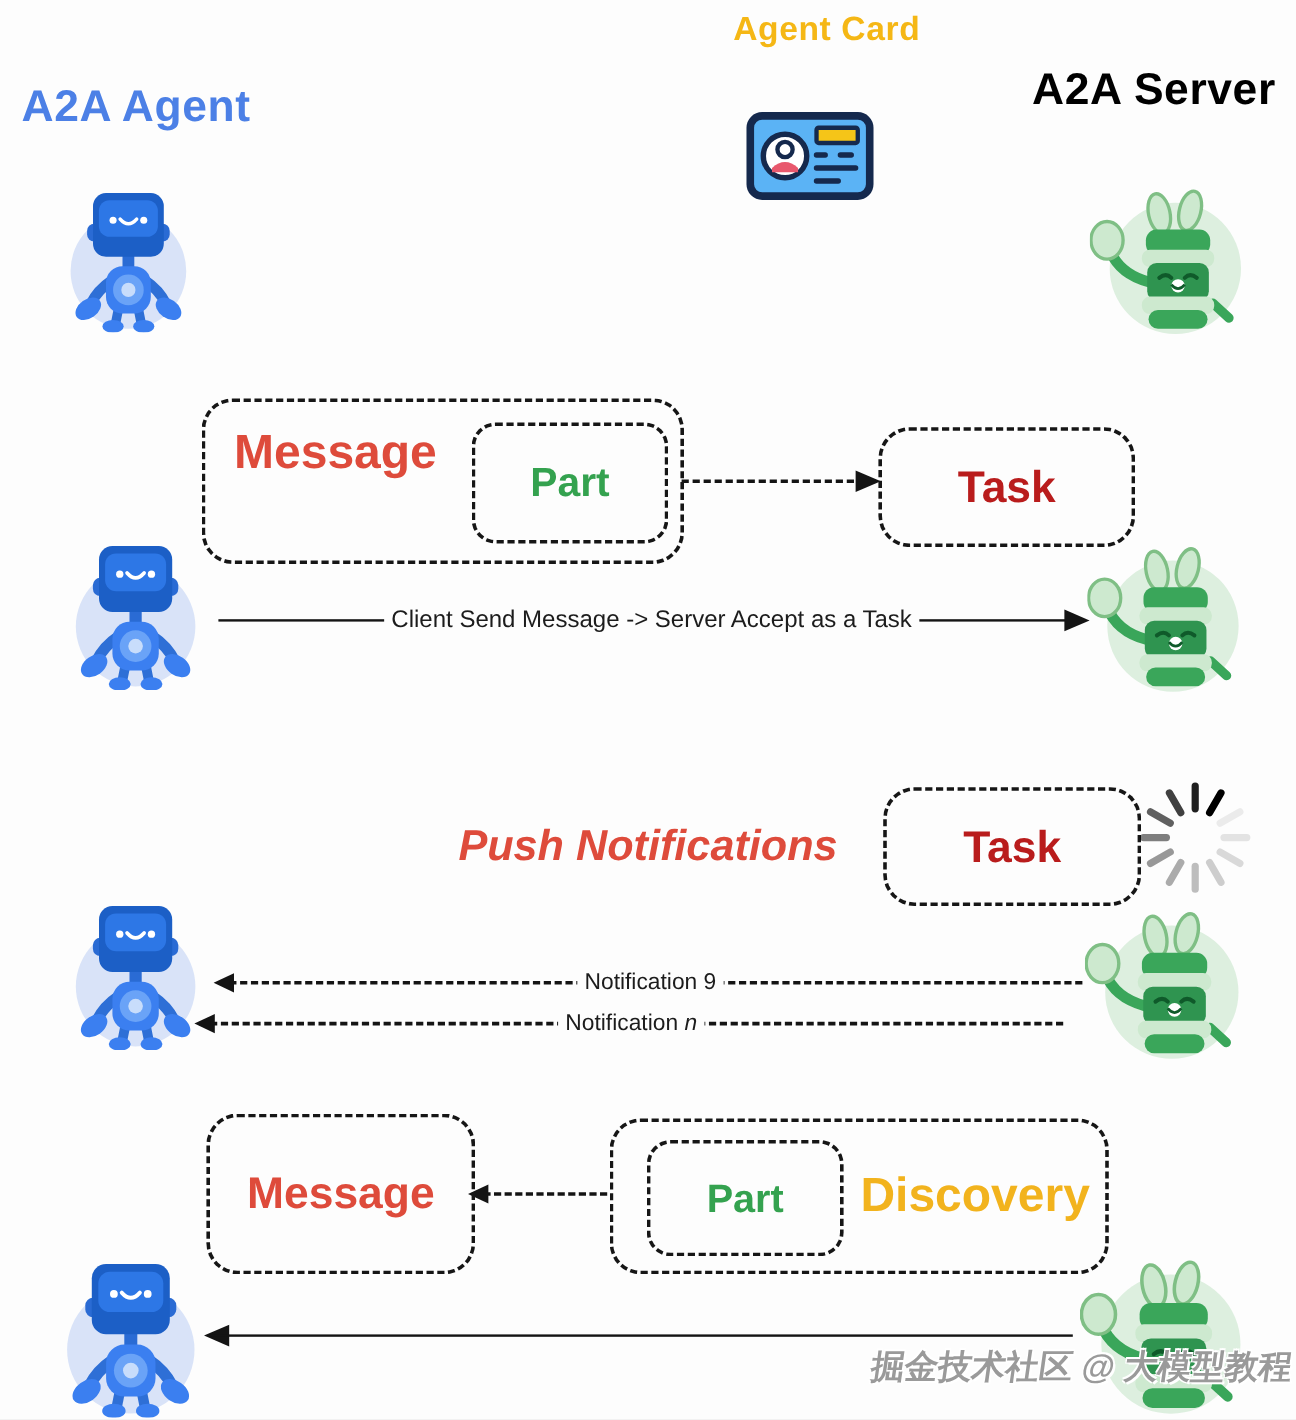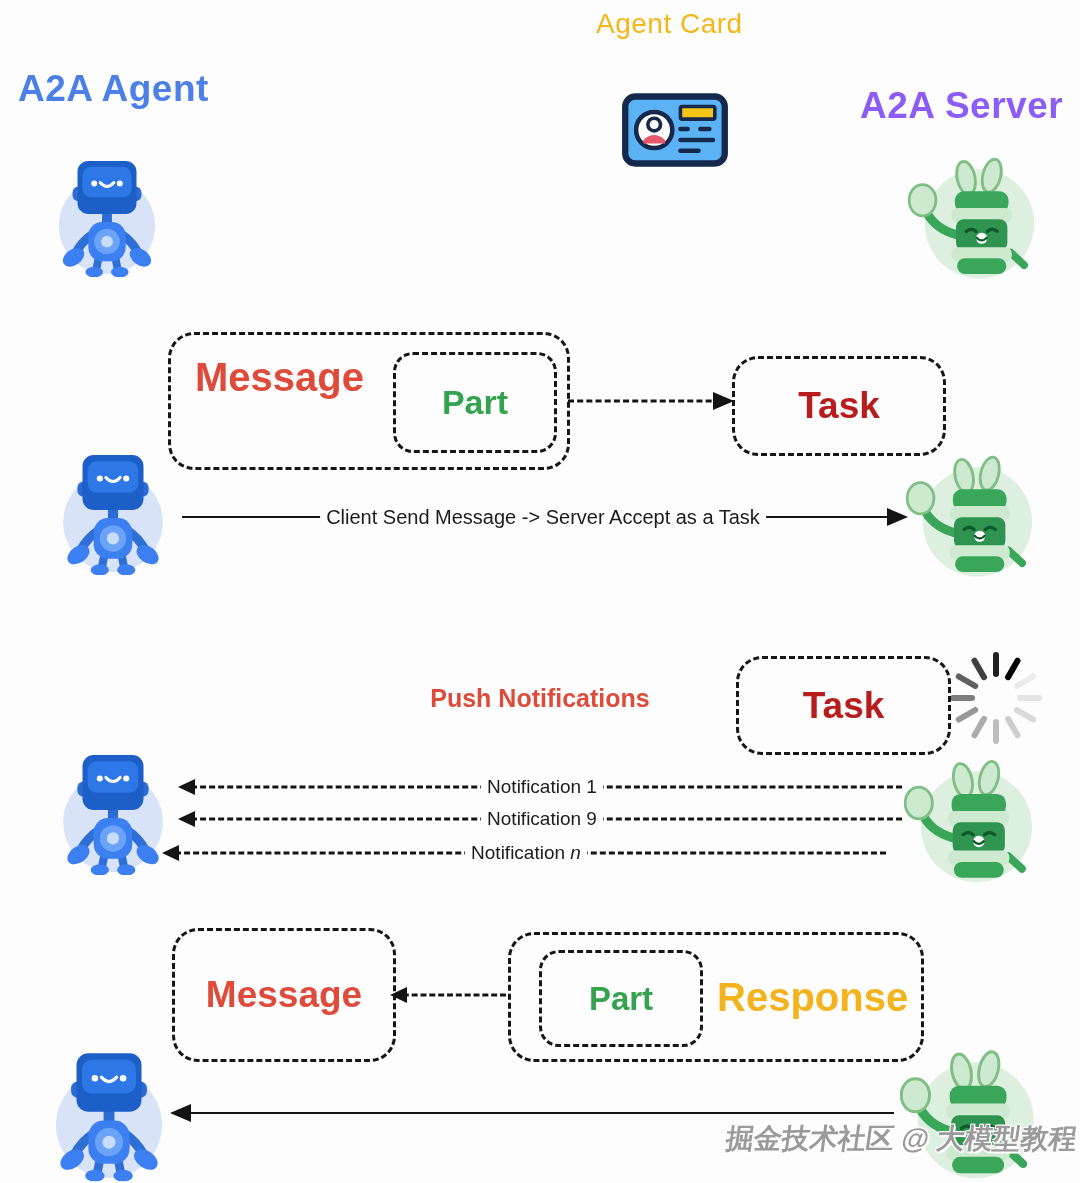--- a/index.html
+++ b/index.html
@@ -4,23 +4,23 @@
 <style>
   html,body{margin:0;padding:0;background:#e9e9e9;}
   .canvas{
     position:relative;width:1080px;height:1183px;margin:0 auto;
     background:#fdfdfd;overflow:hidden;
     font-family:"Liberation Sans","DejaVu Sans",sans-serif;
   }
   
   .heading{position:absolute;font-weight:bold;letter-spacing:.5px;white-space:nowrap;}
   .h-client{left:18px;top:68px;font-size:37px;color:#4c80e6;}
-  .h-server{left:860px;top:85px;font-size:37px;color:#8b5cf6;}
-  .h-agentcard{left:596px;top:6px;width:140px;font-size:28px;line-height:1.28;
-               color:#f5b715;text-align:center;font-weight:normal;}
+  .h-server{left:860px;top:54px;font-size:37px;color:#000000;}
+  .h-agentcard{left:611px;top:6px;width:140px;font-size:28px;line-height:1.28;
+               color:#f5b715;text-align:center;font-weight:bold;}
   
   .abs{position:absolute;}
   
   .dbox{position:absolute;border:3px dashed #161616;border-radius:26px;background:transparent;z-index:1;}
   .dbox .boxlabel{font-weight:bold;white-space:nowrap;}
   .center-label{display:flex;align-items:center;justify-content:center;height:100%;}
   .red-t{color:#de4b3b;} .green-t{color:#34a24f;} .blue-t{color:#b91c1c;} .yellow-t{color:#f2b31d;}
   
   .arrow{position:absolute;height:26px;z-index:0;}
   .aline{position:absolute;left:4px;right:4px;top:50%;transform:translateY(-50%);
@@ -29,22 +29,22 @@
   .ah{position:absolute;top:50%;transform:translateY(-50%);width:0;height:0;
       border-top:9px solid transparent;border-bottom:9px solid transparent;}
   .ah.left{left:0;border-right:21px solid #141414;}
   .ah.right{right:0;border-left:21px solid #141414;}
   .arrow.small-head .ah.left{border-top-width:8px;border-bottom-width:8px;border-right-width:17px;}
   .alabel{position:absolute;left:50%;top:50%;transform:translate(-50%,-50%);
           background:#fdfdfd;padding:0 6px;font-size:20px;color:#1c1c1c;white-space:nowrap;z-index:1;}
   .alabel i{font-style:italic;}
   .notif .alabel{font-size:19px;}
   
-  .push-title{left:370px;top:682px;width:340px;text-align:center;font-size:25px;
-              font-weight:bold;color:#de4b3b;line-height:1.3;}
+  .push-title{left:370px;top:682px;width:340px;text-align:center;font-size:36px;
+              font-weight:bold;color:#de4b3b;line-height:1.3;font-style:italic;}
   
   .avatar{position:absolute;z-index:2;}
   .avatar svg{width:100%;height:100%;display:block;}
   .cardicon{left:620px;top:92px;width:110px;height:76px;z-index:2;}
   .cardicon svg{width:100%;height:100%;display:block;}
   .spinner{left:946px;top:648px;width:100px;height:100px;z-index:1;}
   .spinner svg{width:100%;height:100%;display:block;}
   
   .watermark{position:absolute;left:726px;top:1120px;font-size:28px;font-weight:bold;
              color:#9a9a9a;white-space:nowrap;z-index:6;transform:skewX(-8deg);
@@ -195,25 +195,20 @@
     <svg viewBox="0 0 120 124">
         <use href="#robot-blue"></use>
       </svg>
   </div>
   <div class="avatar" style="left:904px;top:752px;width:136px;height:136px">
     <svg viewBox="0 0 120 120">
         <use href="#robot-green"></use>
       </svg>
   </div>
 
-  <div class="arrow small-head notif" style="left:178px;top:774px;width:728px">
-    <span class="ah left"></span>
-    <span class="aline dashed"></span>
-    <span class="alabel"><span>Notification 1</span><i></i></span>
-  </div>
   <div class="arrow small-head notif" style="left:178px;top:806px;width:728px">
     <span class="ah left"></span>
     <span class="aline dashed"></span>
     <span class="alabel"><span>Notification 9</span><i></i></span>
   </div>
   <div class="arrow small-head notif" style="left:162px;top:840px;width:728px">
     <span class="ah left"></span>
     <span class="aline dashed"></span>
     <span class="alabel"><span>Notification </span><i>n</i></span>
   </div>
@@ -222,21 +217,21 @@
     <div class="center-label boxlabel red-t fs36">Message</div>
   </div>
   <div class="arrow small-head" style="left:390px;top:982px;width:120px">
     <span class="ah left"></span>
     <span class="aline dashed"></span>
   </div>
   <div class="dbox" id="box-artifact">
     <div id="box-part2">
       <div class="center-label boxlabel green-t fs32">Part</div>
     </div>
-    <span class="boxlabel yellow-t" id="artifact-label">Response</span>
+    <span class="boxlabel yellow-t" id="artifact-label">Discovery</span>
   </div>
 
   <div class="avatar" style="left:44px;top:1046px;width:130px;height:136px">
     <svg viewBox="0 0 120 124">
         <use href="#robot-blue"></use>
       </svg>
   </div>
   <div class="avatar" style="left:900px;top:1042px;width:142px;height:142px">
     <svg viewBox="0 0 120 120">
         <use href="#robot-green"></use>

